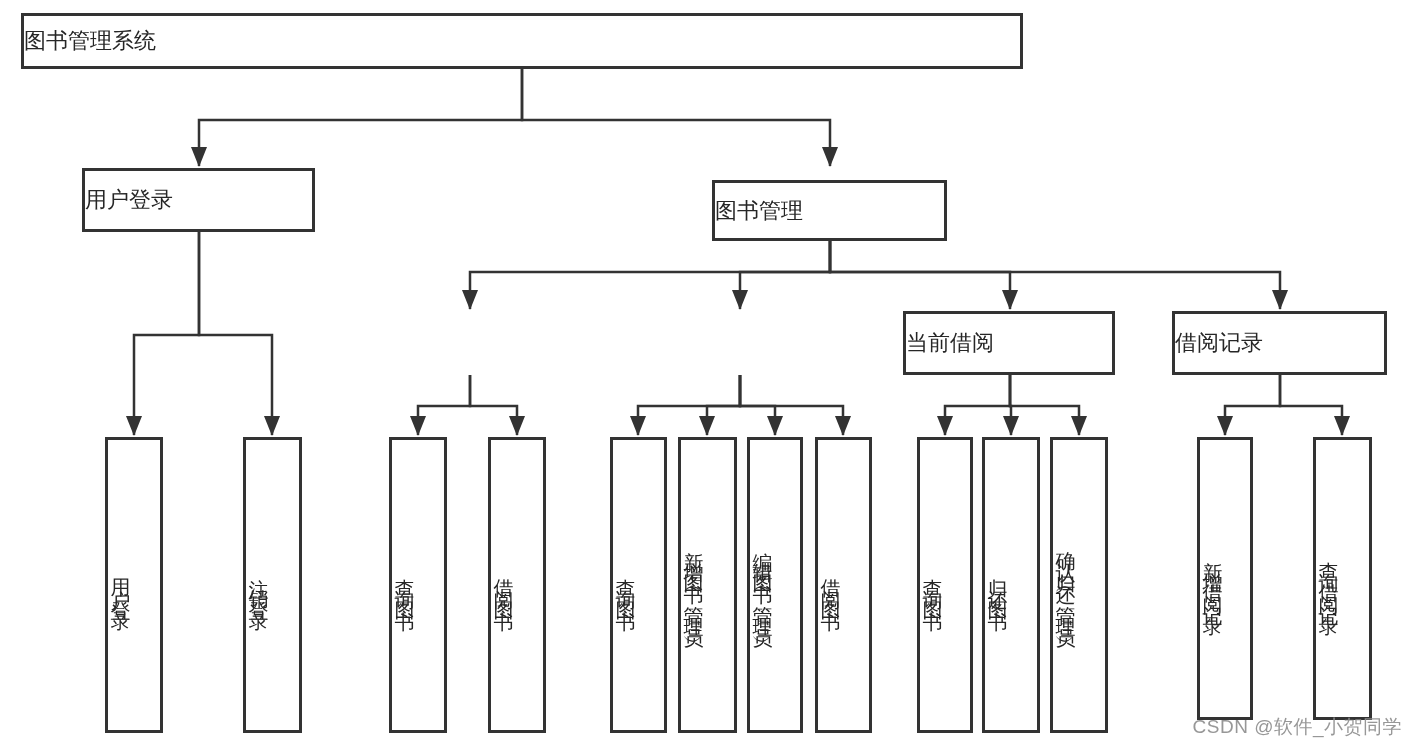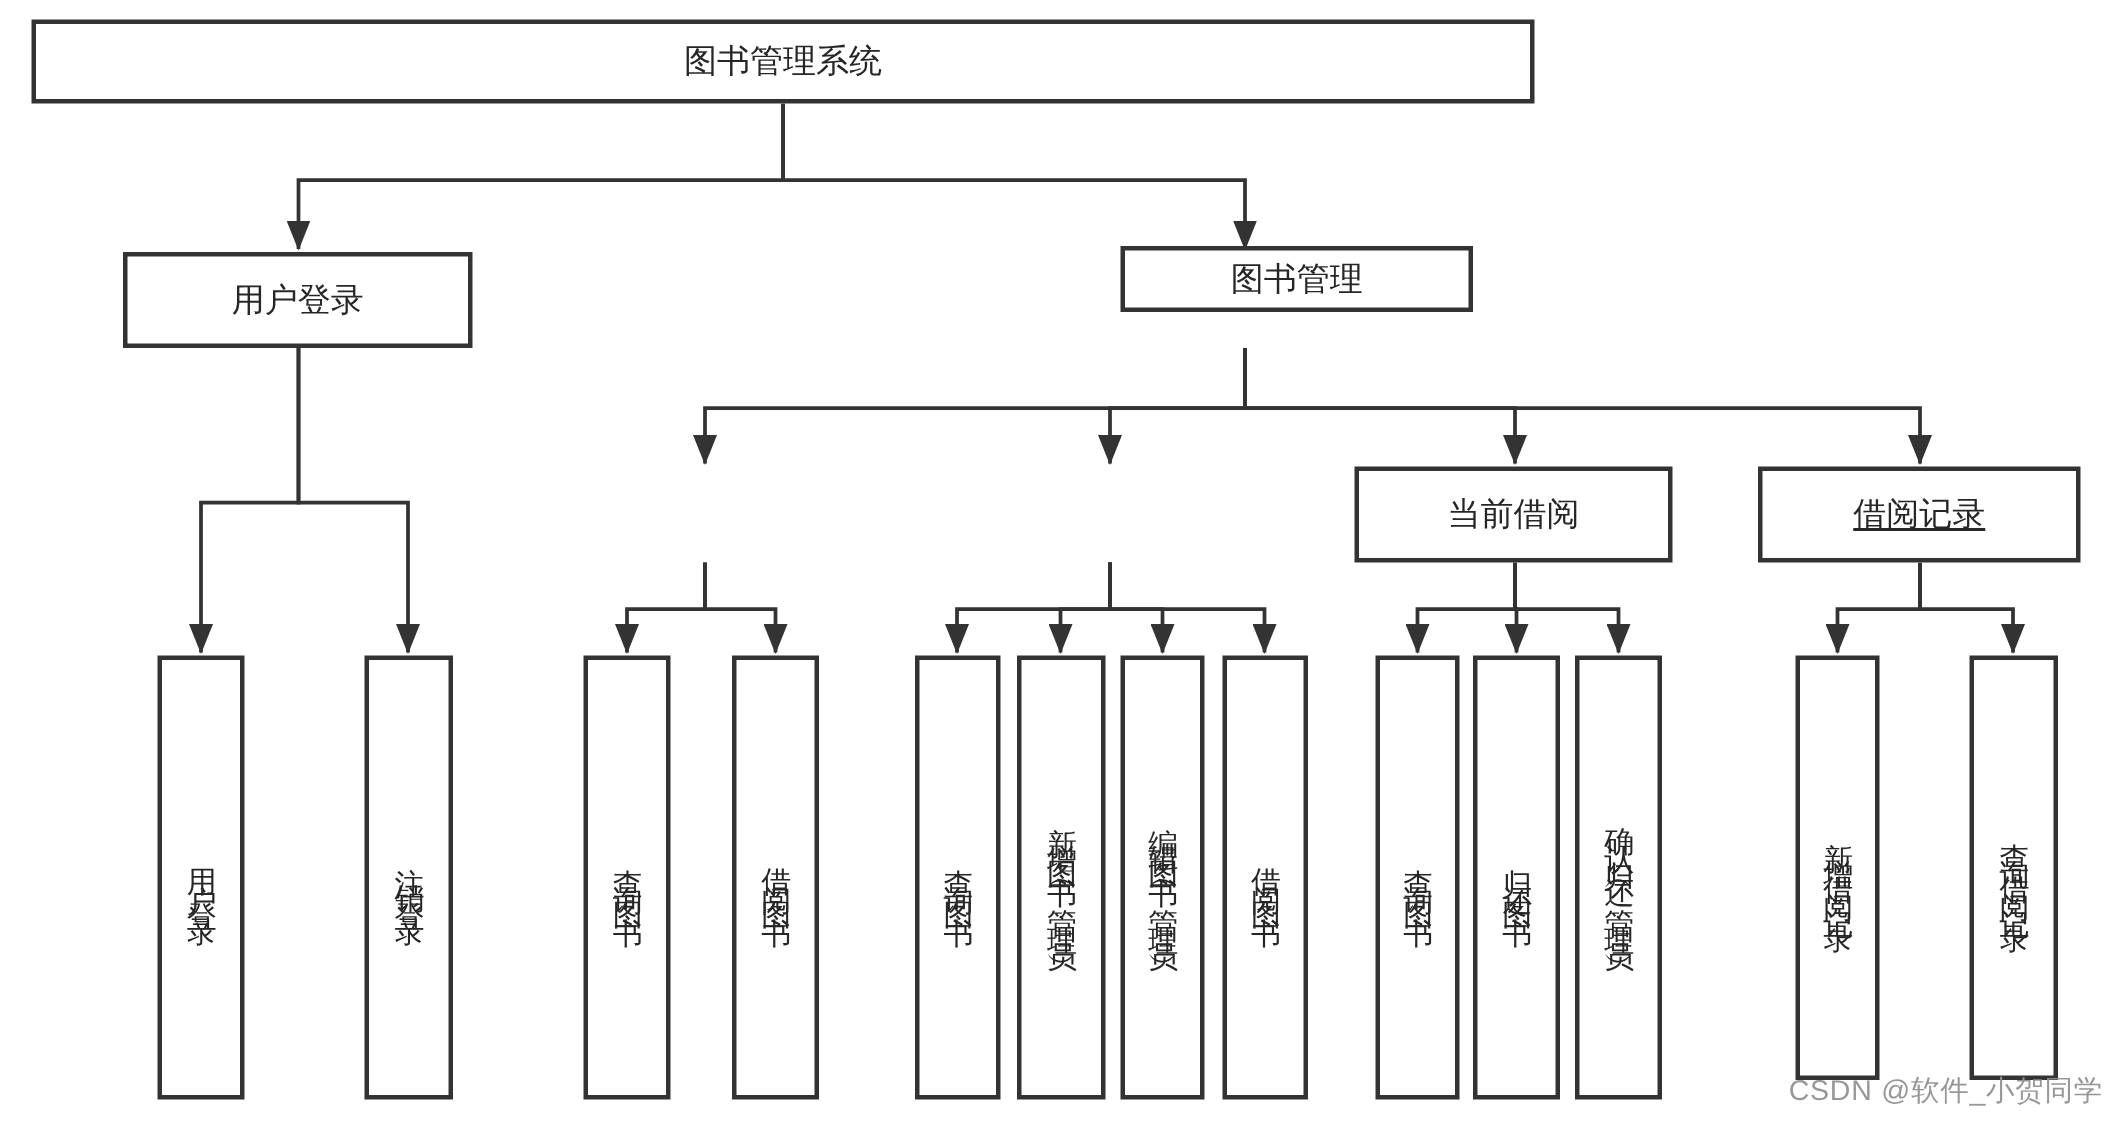--- a/index.html
+++ b/index.html
@@ -2,21 +2,21 @@
 <html><head>
 <meta charset="utf-8">
 <style>
   html,body{margin:0;padding:0;background:#ffffff;}
   body{font-family:"Liberation Sans","DejaVu Sans",sans-serif;}
   #canvas{position:relative;width:1405px;height:747px;background:#ffffff;overflow:hidden;}
   #wires{position:absolute;left:0;top:0;z-index:0;}
   .box{
     position:absolute;box-sizing:border-box;z-index:1;
     border:3px solid #333333;background:#ffffff;
-    display:flex;align-items:center;justify-content:center;
+    display:flex;align-items:center;
     font-size:22px;color:#262626;white-space:nowrap;z-index:1;
   }
   .vbox{font-size:20px;}
   .vbox .vtext{
     writing-mode:vertical-rl;text-orientation:mixed;
     letter-spacing:11px;line-height:1.3;
   }
   .watermark{
     position:absolute;z-index:2;right:3px;top:714px;
     font-size:19px;color:rgba(142,142,142,0.92);letter-spacing:0.5px;margin-left:36px;
@@ -63,28 +63,28 @@
     </g>
   </svg>
 
   <div class="box" style="left:21px;top:13px;width:1002px;height:56px;">
     <span>图书管理系统</span>
   </div>
 
   <div class="box" style="left:82px;top:168px;width:233px;height:64px;">
     <span>用户登录</span>
   </div>
-  <div class="box" style="left:712px;top:164px;width:235px;height:44px;margin-left:35px;">
+  <div class="box" style="left:712px;top:180px;width:235px;height:61px;">
     <span>图书管理</span>
   </div>
 
   <div class="box" style="left:903px;top:311px;width:212px;height:64px;">
     <span>当前借阅</span>
   </div>
-  <div class="box" style="left:1172px;top:311px;width:215px;height:64px;text-decoration:underline;">
+  <div class="box" style="left:1172px;top:311px;width:215px;height:64px;">
     <span>借阅记录</span>
   </div>
 
   <div class="box vbox" style="left:105px;top:437px;width:58px;height:296px;">
     <span class="vtext">用户登录</span>
   </div>
   <div class="box vbox" style="left:243px;top:437px;width:59px;height:296px;">
     <span class="vtext">注销登录</span>
   </div>
 

